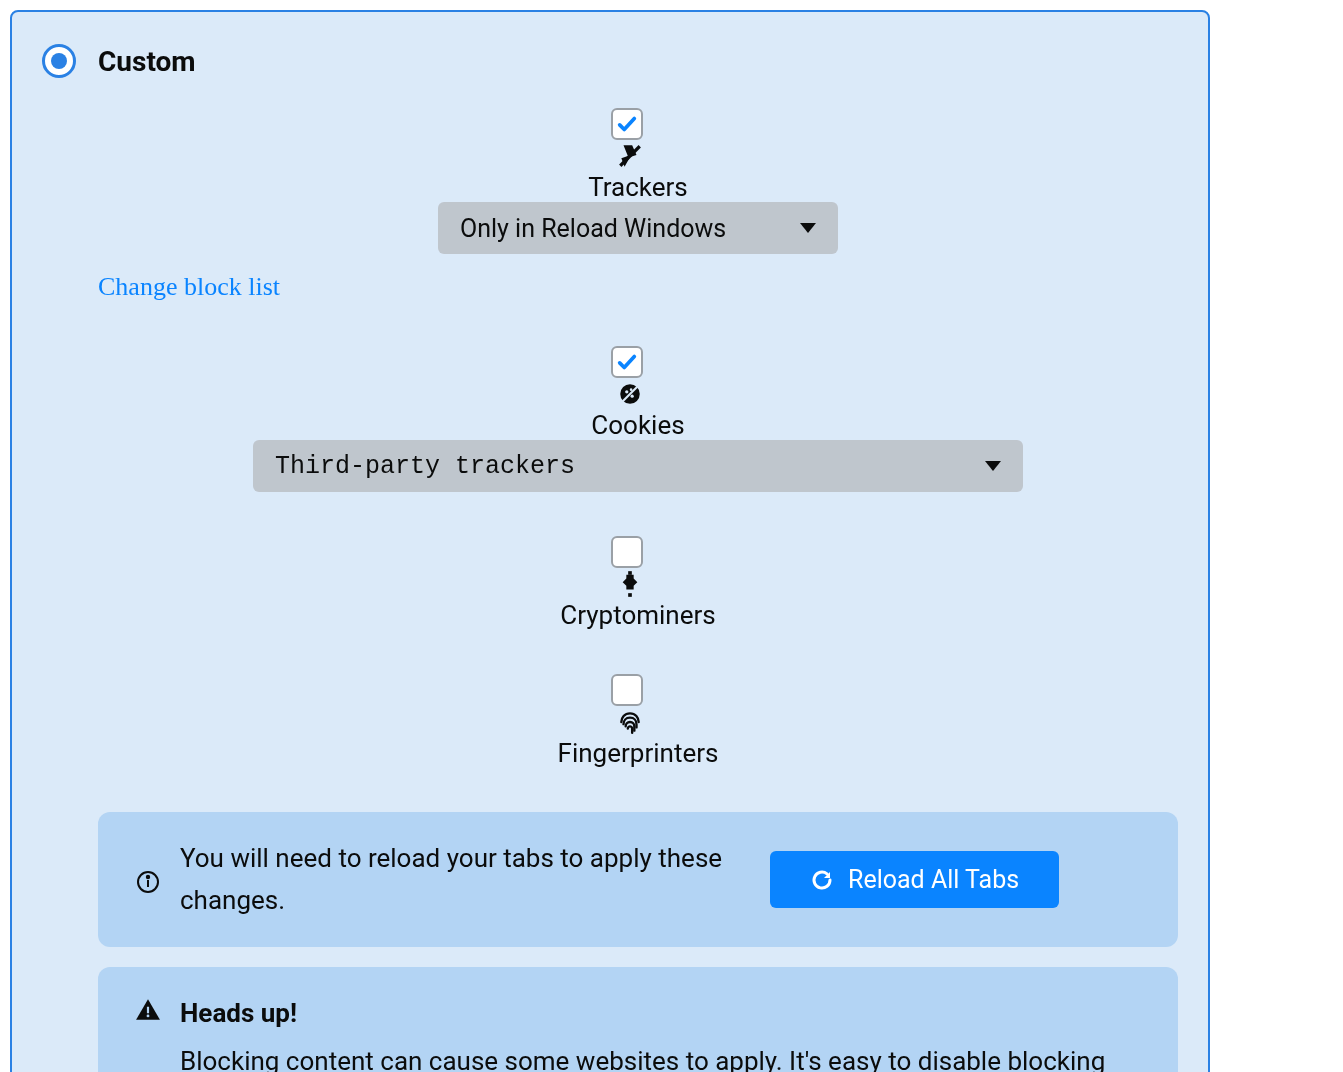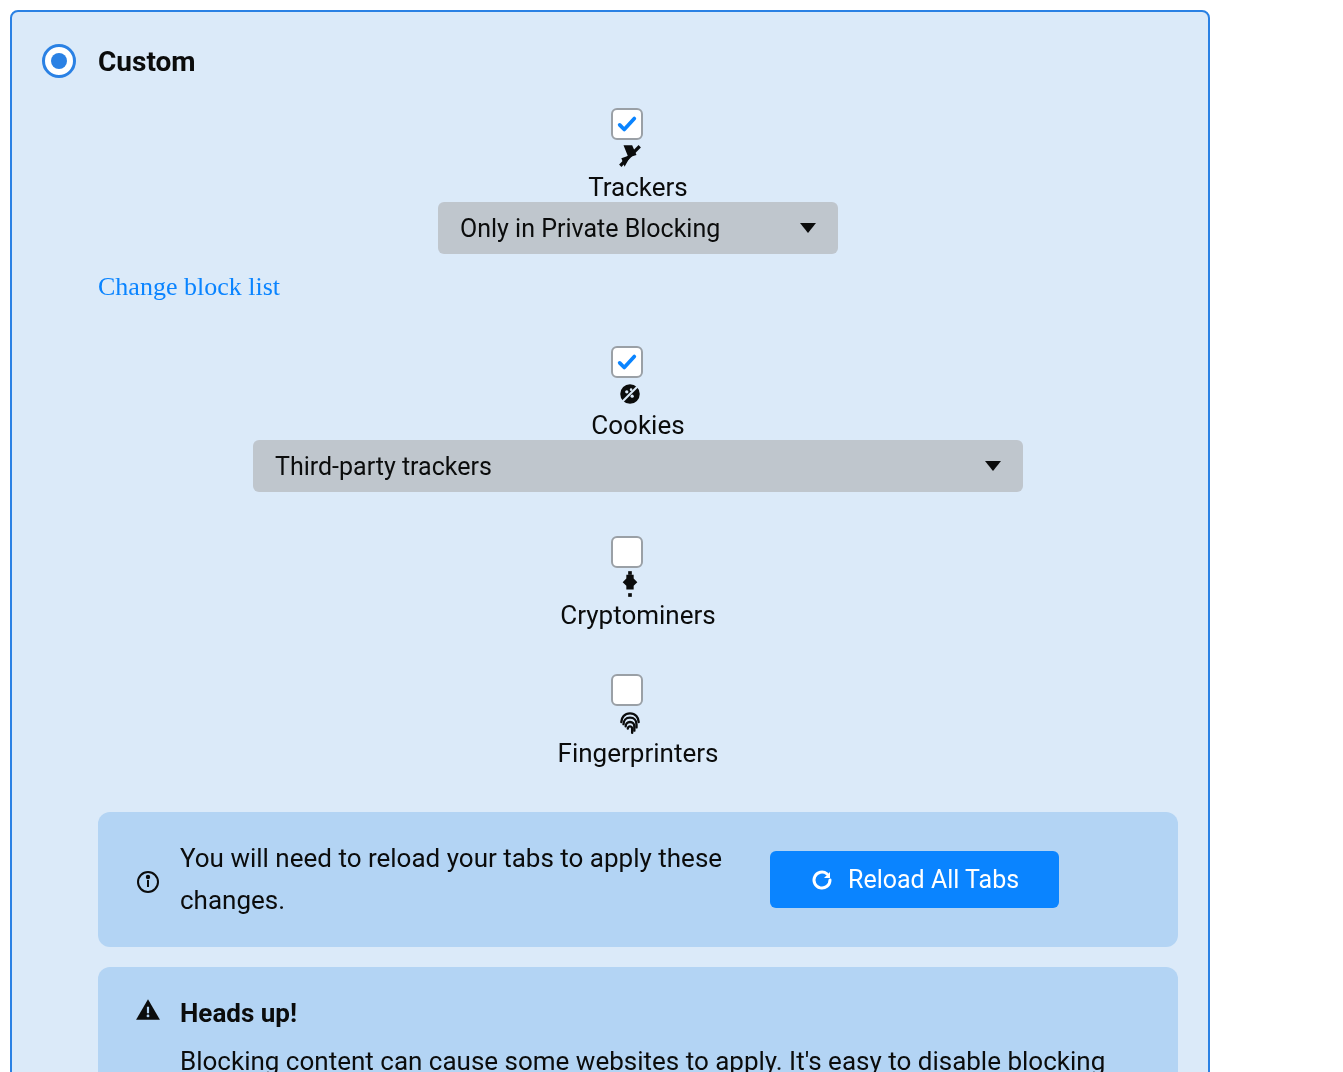--- a/index.html
+++ b/index.html
@@ -80,21 +80,21 @@
     border-radius: 6px;
     height: 52px;
     display:flex; align-items:center;
     padding: 0 22px;
     font-size: 25px;
     color: #0b0c0c;
     gap: 20px;
     cursor: default;
   }
   .select.narrow { min-width: 400px; justify-content: space-between; }
-  .select.wide { min-width: 770px; justify-content: space-between; }
+  .select.wide { min-width: 770px; justify-content: space-between; font-family: Liberation Mono, monospace; }
   .select .caret {
     width: 0; height: 0;
     border-left: 8px solid transparent;
     border-right: 8px solid transparent;
     border-top: 10px solid #0b0c0c;
     flex:none;
   }
   .link {
     color: #0a84ff;
     font-size: 26px;
@@ -168,21 +168,21 @@
         </div>
         <div class="icon-slot">
           <svg width="26" height="26" viewBox="0 0 24 24" fill="#0b0c0c">
               <path d="M6 2l4 10-6 2 3 8 5-9 6-2-4-9z"></path>
               <line x1="3" y1="21" x2="21" y2="3" stroke="#0b0c0c" stroke-width="3"></line>
             </svg>
         </div>
         <div class="option-label">Trackers</div>
         <div class="spacer"></div>
         <div class="select narrow">
-          <span>Only in Private Blocking</span>
+          <span>Only in Reload Windows</span>
           <span class="caret"></span>
         </div>
       </div>
       <div class="sublink-row">
         <span class="link">Change block list</span>
       </div>
     </div>
 
     <div class="option-group">
       <div class="option-row">

